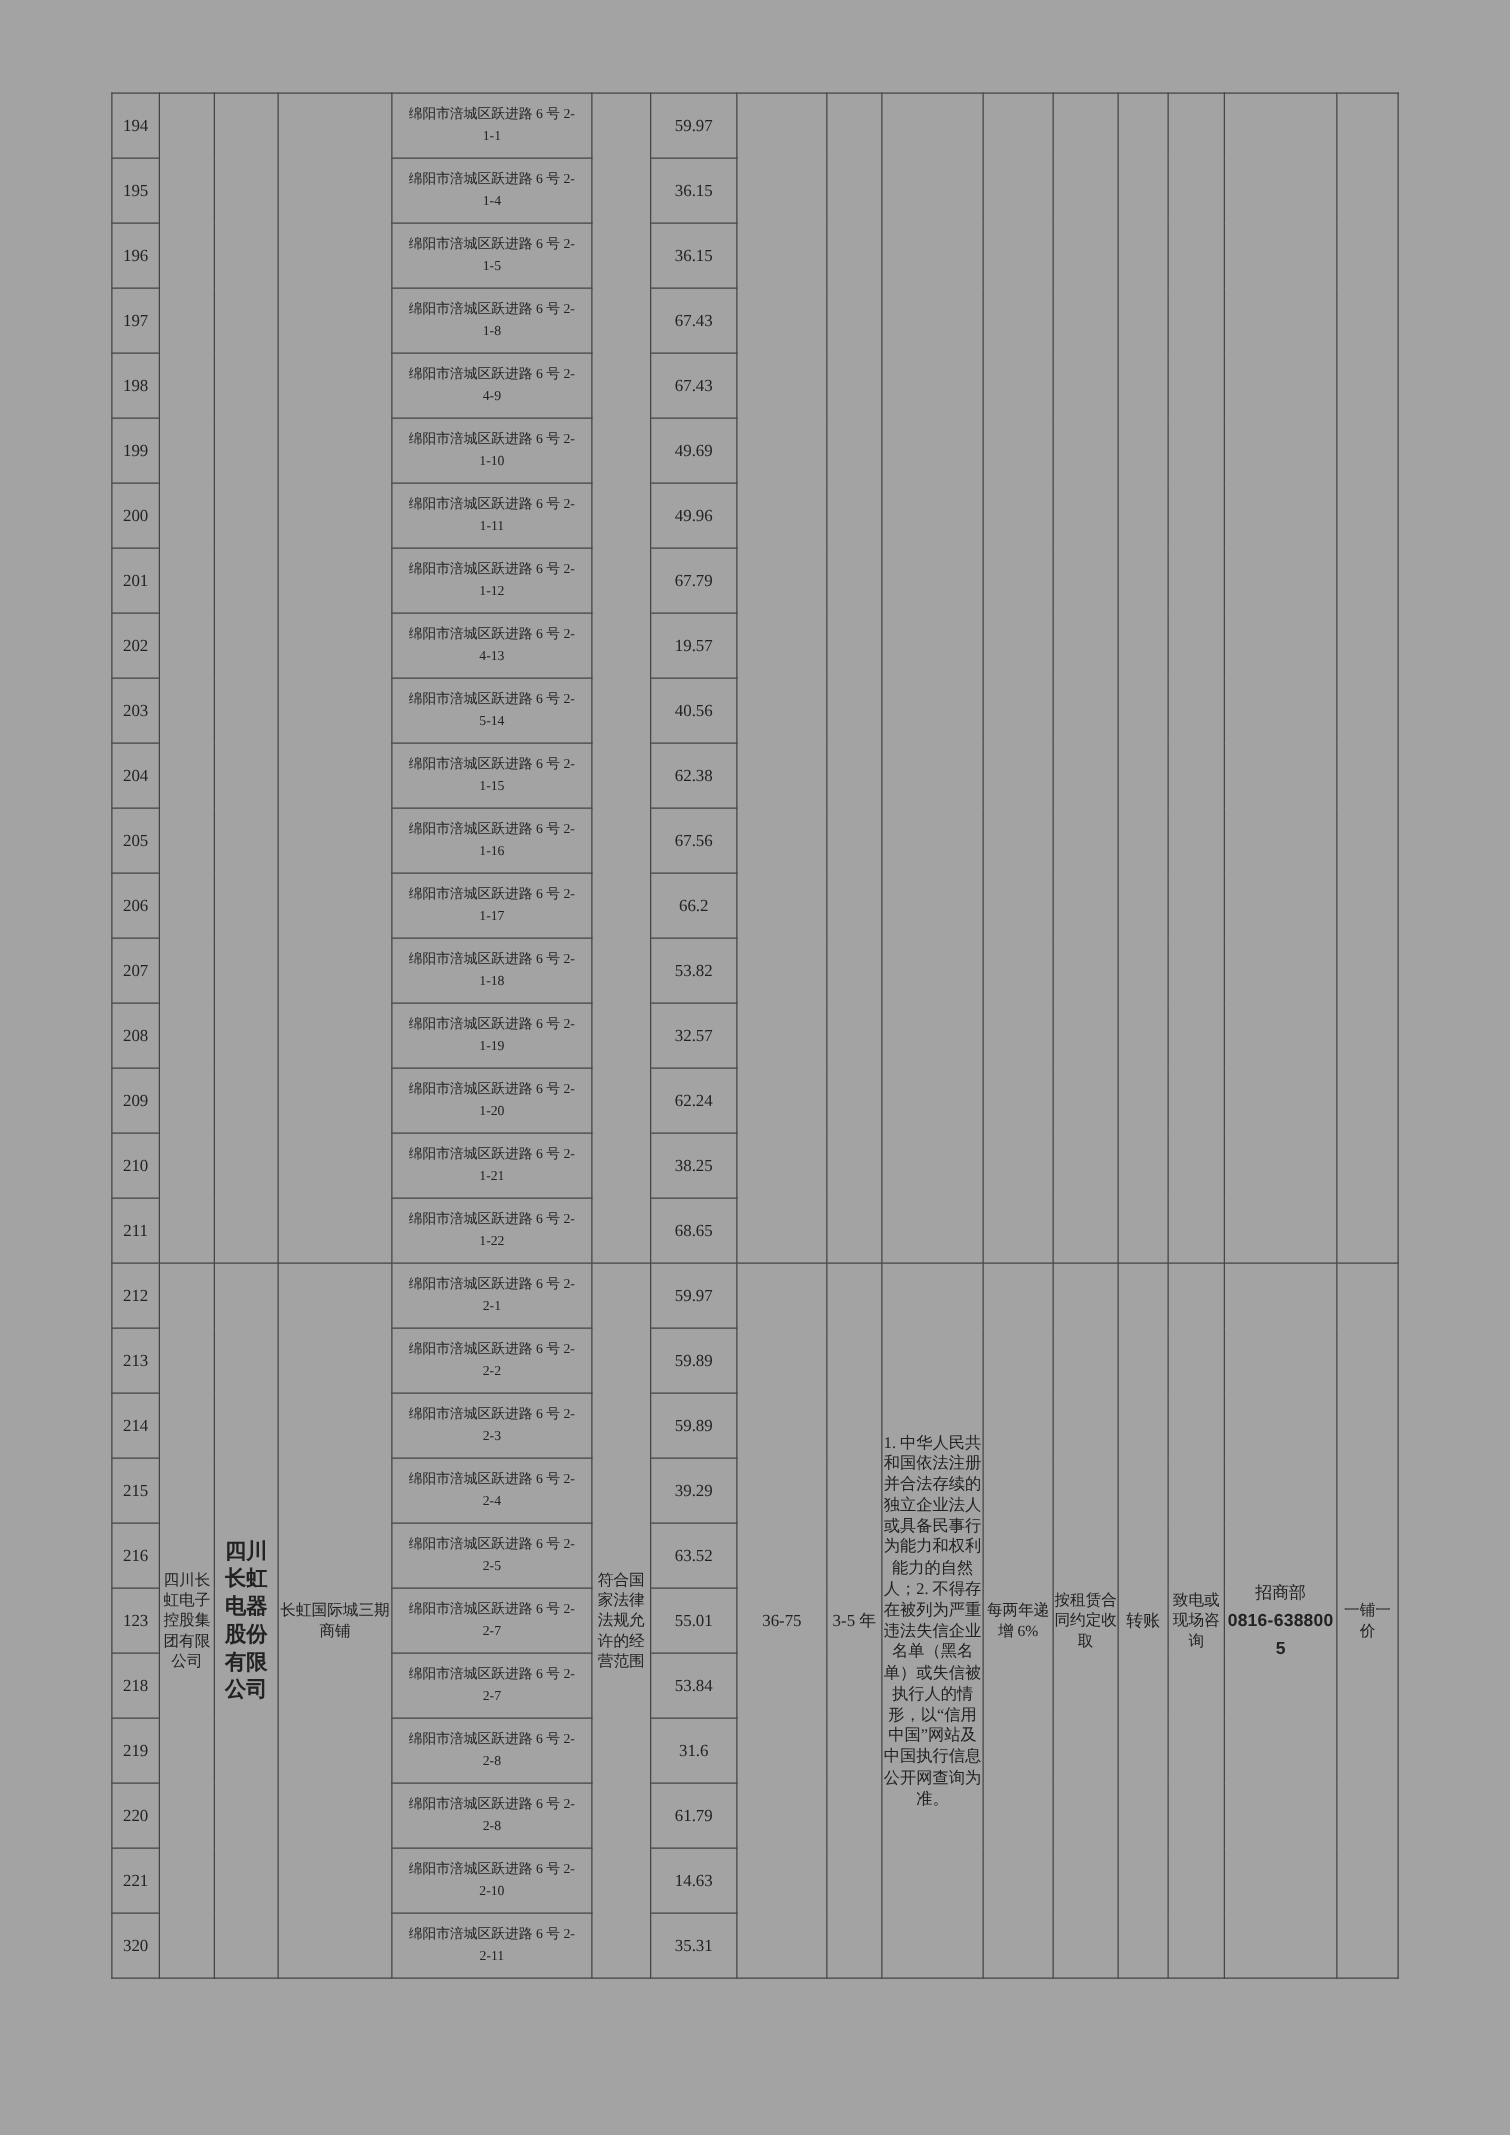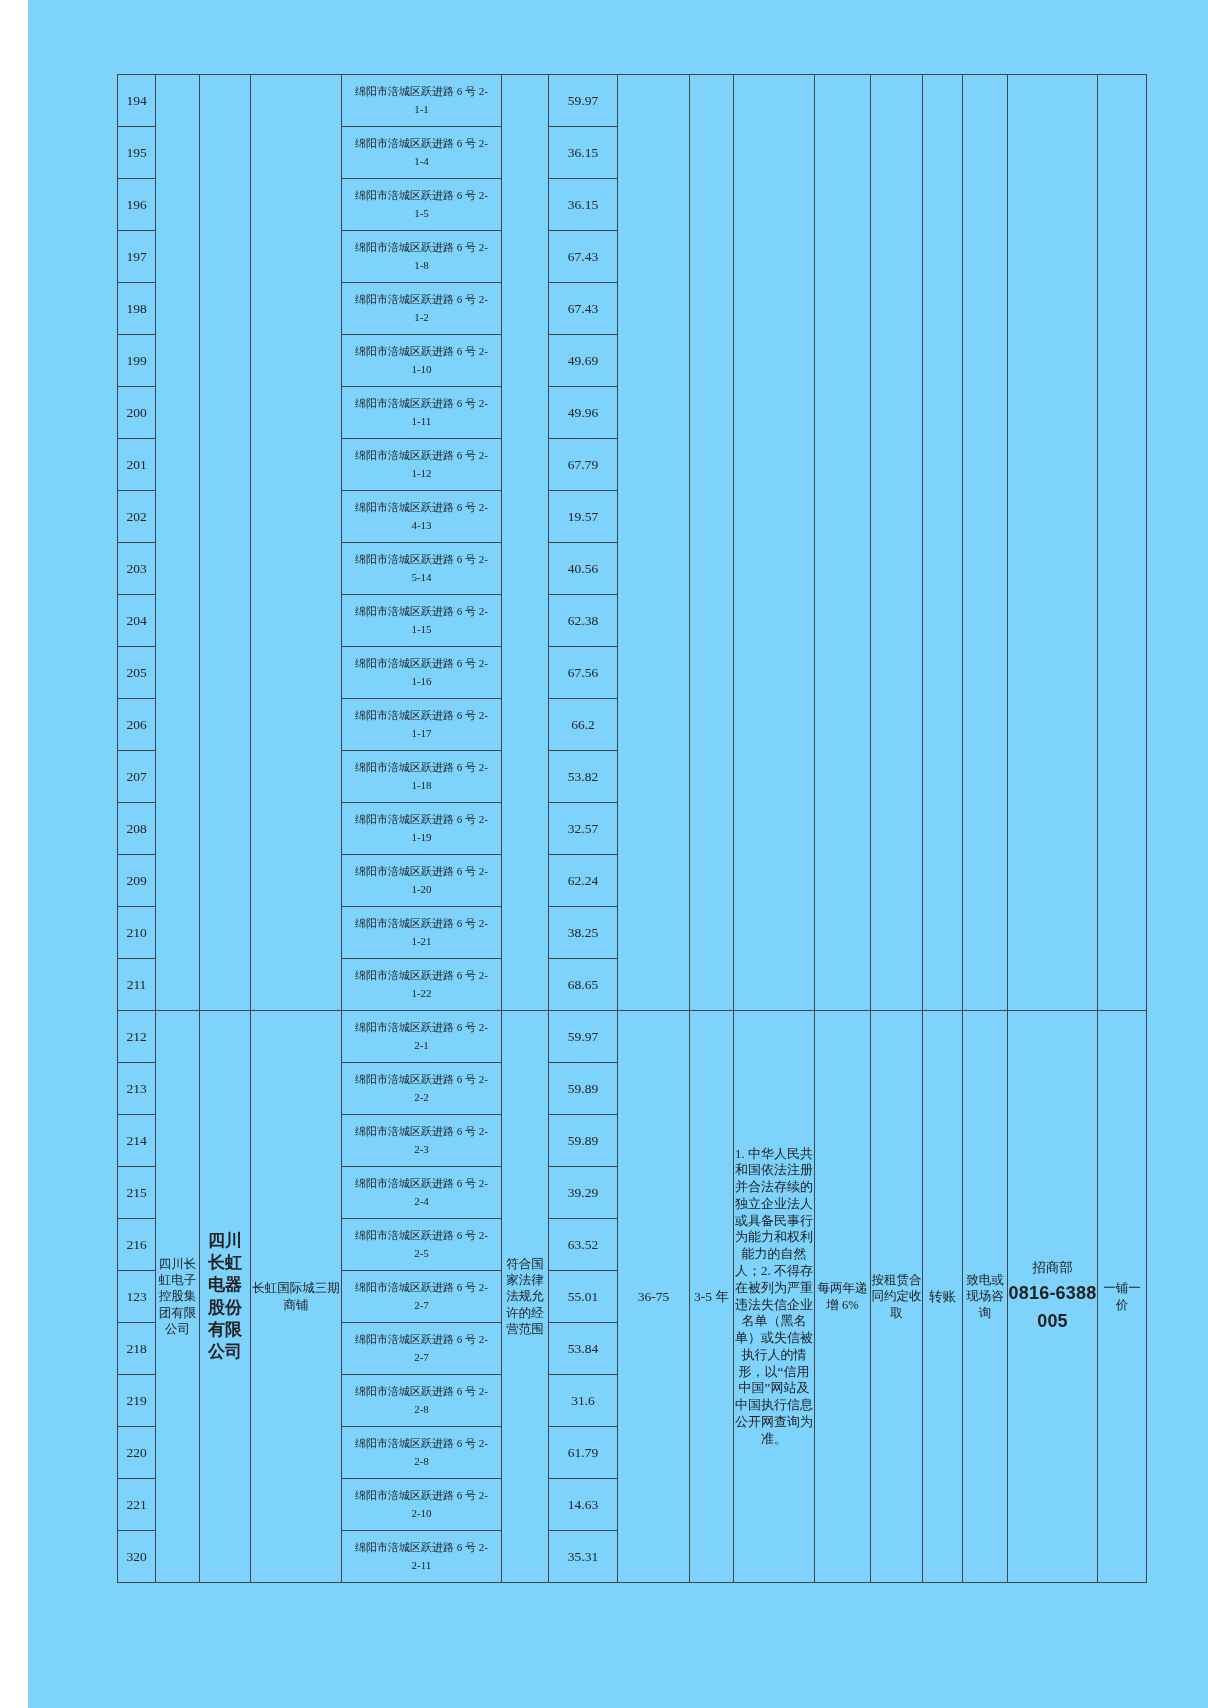--- a/index.html
+++ b/index.html
@@ -1,41 +1,41 @@
 <!DOCTYPE html>
 <html><head>
 <meta charset="utf-8">
 <style>
   html,body{margin:0;padding:0;}
   body{
     width:1208px;height:1708px;background:#ffffff;position:relative;
     font-family:"Liberation Serif","DejaVu Serif",serif;color:#222222;
   }
-  .page{position:absolute;inset:0;background:#7dd3fc;margin-left:28px;}
+  .page{position:absolute;inset:0;background:#a3a3a3;}
   table.lease{
     position:absolute;left:89px;top:74px;width:1029px;
     border-collapse:collapse;table-layout:fixed;
   }
   td{
     border:1px solid #444444;
     text-align:center;vertical-align:middle;
     padding:0;overflow:hidden;
     font-size:13.5px;line-height:1.3;
     word-break:break-all;
   }
   tr{height:52px;}
   .s12{font-size:17px;font-weight:bold;}
   .s125{font-size:12.5px;}
   .c-addr{font-size:11px;line-height:1.55;}
   .c-addr .l1{white-space:nowrap;}
   .c-req{font-size:13px;line-height:1.29;padding:0 1px;}
   .c-contact{line-height:1.6;}
   .phone{
     font-family:"Liberation Sans","DejaVu Sans",sans-serif;
-    font-weight:700;font-size:18px;letter-spacing:0.2px;
+    font-weight:700;font-size:14px;letter-spacing:0.2px;
   }
 </style>
 </head>
 <body>
 
 <div class="page">
   <table class="lease">
     <colgroup>
       <col style="width:38px">
         <col style="width:44px">
@@ -100,21 +100,21 @@
           <td class="c-addr">
             <div class="l1">绵阳市涪城区跃进路 6 号 2-</div>
             <div>1-8</div>
           </td>
           <td>67.43</td>
         </tr>
         <tr>
           <td>198</td>
           <td class="c-addr">
             <div class="l1">绵阳市涪城区跃进路 6 号 2-</div>
-            <div>1-2</div>
+            <div>4-9</div>
           </td>
           <td>67.43</td>
         </tr>
         <tr>
           <td>199</td>
           <td class="c-addr">
             <div class="l1">绵阳市涪城区跃进路 6 号 2-</div>
             <div>1-10</div>
           </td>
           <td>49.69</td>

